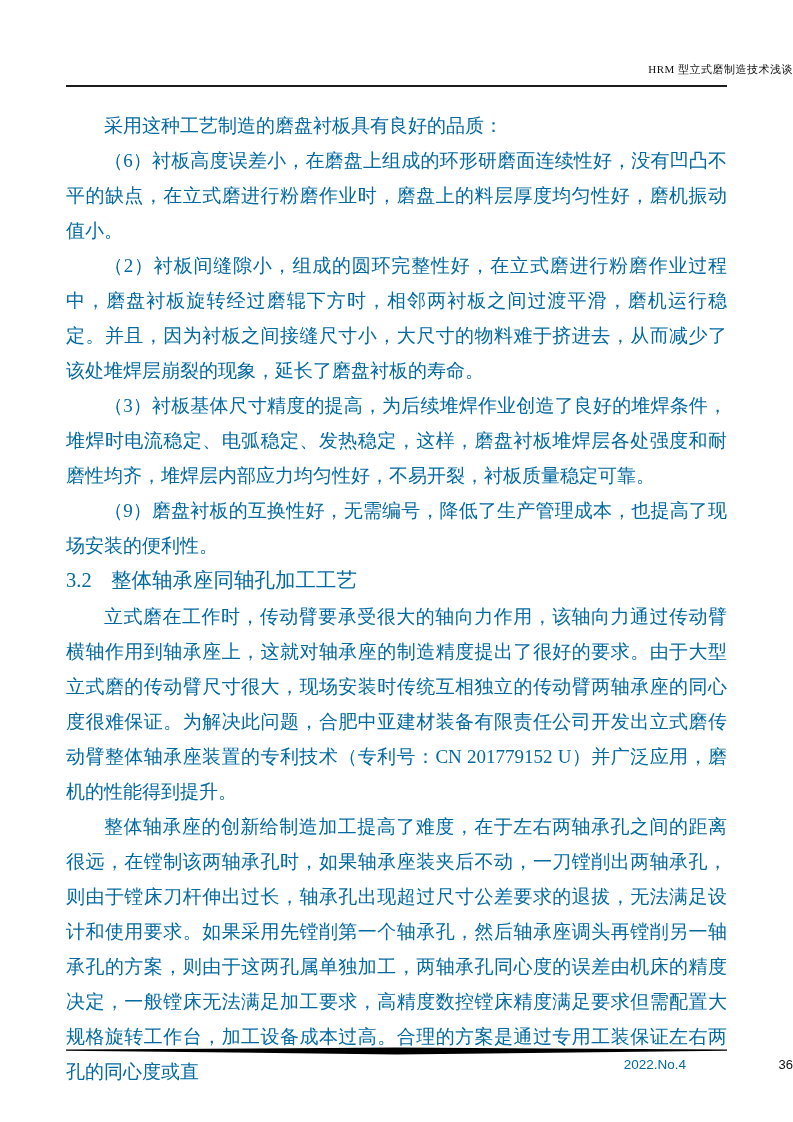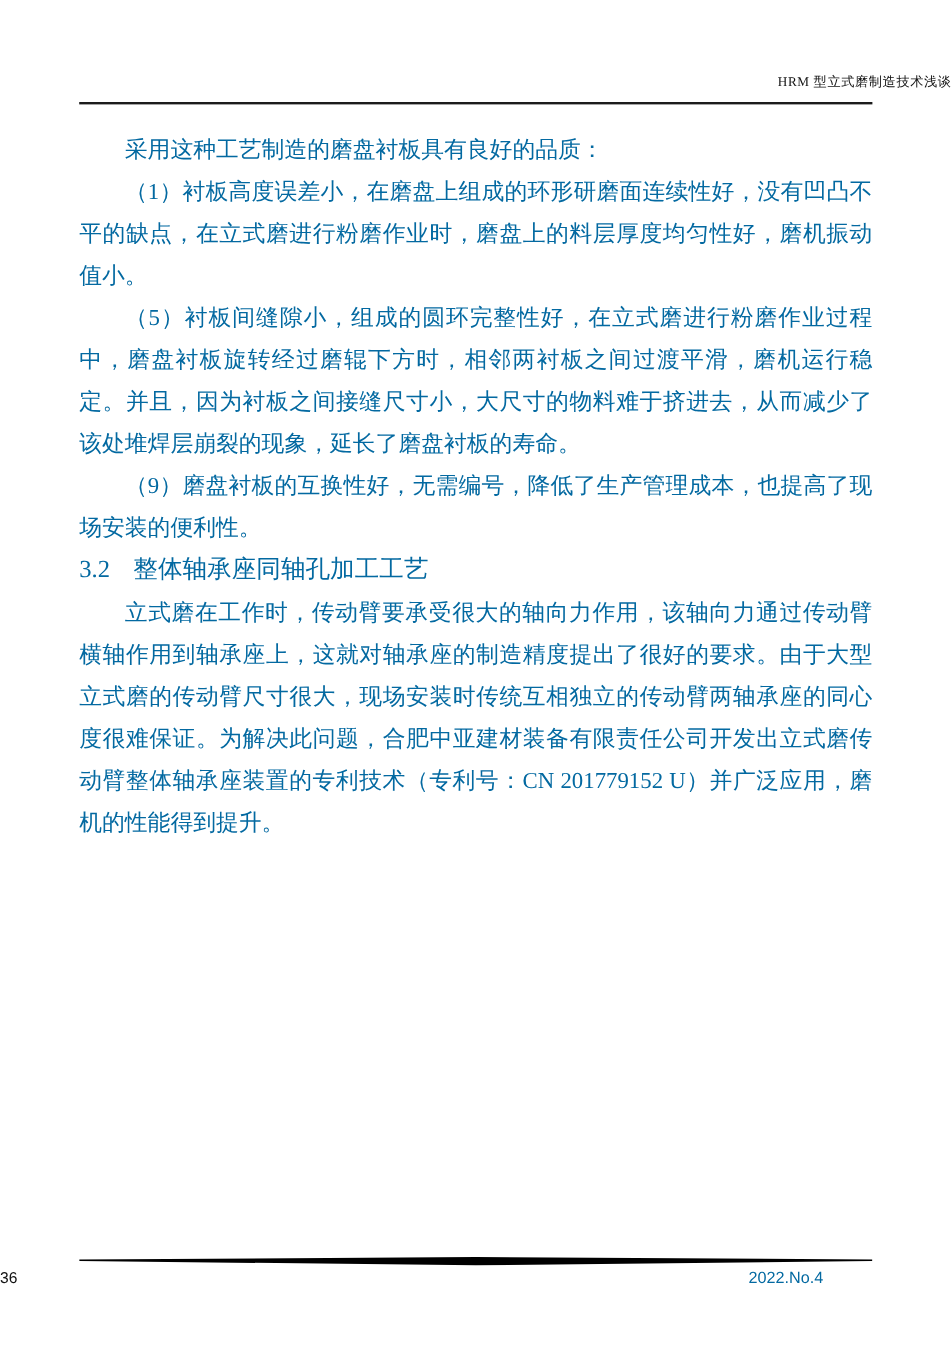--- a/index.html
+++ b/index.html
@@ -36,21 +36,21 @@
     line-height: 29px; text-indent: 0;
   }
   .section-number { display: inline-block; margin-right: 0.95em; font-style: normal; }
   .footer-bar {
     position: absolute; top: 1047px; left: 66px;
     width: 661px; height: 8px;
   }
   .footer-bar svg { display: block; width: 661px; height: 8px; }
   .footer-page-number {
     position: absolute; top: 1056px; left: 0; width: 793px;
-    text-align: left;
+    text-align: right;
     font-size: 13px; line-height: 17px;
     font-family: "Liberation Sans", "DejaVu Sans", sans-serif;
     color: #111;
   }
   .footer-issue {
     position: absolute; top: 1056px; right: 107px;
     font-size: 13.5px; line-height: 17px;
     font-family: "Liberation Sans", "DejaVu Sans", sans-serif;
     color: #0369a1;
   }
@@ -58,33 +58,35 @@
 </head>
 <body>
 
 <div class="page-header-title">HRM 型立式磨制造技术浅谈</div>
 
 <div class="header-rule"></div>
 
 <div class="content">
   <p>采用这种工艺制造的磨盘衬板具有良好的品质：</p>
 
-  <p>（1）衬板高度误差小，在磨盘上组成的环形研磨面连续性好，没有凹凸不平的缺点，在立式磨进行粉磨作业时，磨盘上的料层厚度均匀性好，磨机振动值小。</p>
+  <p>（6）衬板高度误差小，在磨盘上组成的环形研磨面连续性好，没有凹凸不平的缺点，在立式磨进行粉磨作业时，磨盘上的料层厚度均匀性好，磨机振动值小。</p>
 
-  <p>（5）衬板间缝隙小，组成的圆环完整性好，在立式磨进行粉磨作业过程中，磨盘衬板旋转经过磨辊下方时，相邻两衬板之间过渡平滑，磨机运行稳定。并且，因为衬板之间接缝尺寸小，大尺寸的物料难于挤进去，从而减少了该处堆焊层崩裂的现象，延长了磨盘衬板的寿命。</p>
+  <p>（2）衬板间缝隙小，组成的圆环完整性好，在立式磨进行粉磨作业过程中，磨盘衬板旋转经过磨辊下方时，相邻两衬板之间过渡平滑，磨机运行稳定。并且，因为衬板之间接缝尺寸小，大尺寸的物料难于挤进去，从而减少了该处堆焊层崩裂的现象，延长了磨盘衬板的寿命。</p>
 
+  <p>（3）衬板基体尺寸精度的提高，为后续堆焊作业创造了良好的堆焊条件，堆焊时电流稳定、电弧稳定、发热稳定，这样，磨盘衬板堆焊层各处强度和耐磨性均齐，堆焊层内部应力均匀性好，不易开裂，衬板质量稳定可靠。</p>
 
   <p>（9）磨盘衬板的互换性好，无需编号，降低了生产管理成本，也提高了现场安装的便利性。</p>
 
   <h2 class="section-heading">
     <span class="section-number">3.2</span><span>整体轴承座同轴孔加工工艺</span>
   </h2>
 
   <p>立式磨在工作时，传动臂要承受很大的轴向力作用，该轴向力通过传动臂横轴作用到轴承座上，这就对轴承座的制造精度提出了很好的要求。由于大型立式磨的传动臂尺寸很大，现场安装时传统互相独立的传动臂两轴承座的同心度很难保证。为解决此问题，合肥中亚建材装备有限责任公司开发出立式磨传动臂整体轴承座装置的专利技术（专利号：CN 201779152 U）并广泛应用，磨机的性能得到提升。</p>
 
+  <p>整体轴承座的创新给制造加工提高了难度，在于左右两轴承孔之间的距离很远，在镗制该两轴承孔时，如果轴承座装夹后不动，一刀镗削出两轴承孔，则由于镗床刀杆伸出过长，轴承孔出现超过尺寸公差要求的退拔，无法满足设计和使用要求。如果采用先镗削第一个轴承孔，然后轴承座调头再镗削另一轴承孔的方案，则由于这两孔属单独加工，两轴承孔同心度的误差由机床的精度决定，一般镗床无法满足加工要求，高精度数控镗床精度满足要求但需配置大规格旋转工作台，加工设备成本过高。合理的方案是通过专用工装保证左右两孔的同心度或直</p>
 </div>
 
 <div class="footer-bar">
   <svg viewBox="0 0 661 8" preserveAspectRatio="none">
     <polygon points="0,2.6 330.5,0.6 661,2.6 661,3.8 330.5,7.4 0,3.8" fill="#000000"></polygon>
   </svg>
 </div>
 
 <div class="footer-page-number">36</div>
 

